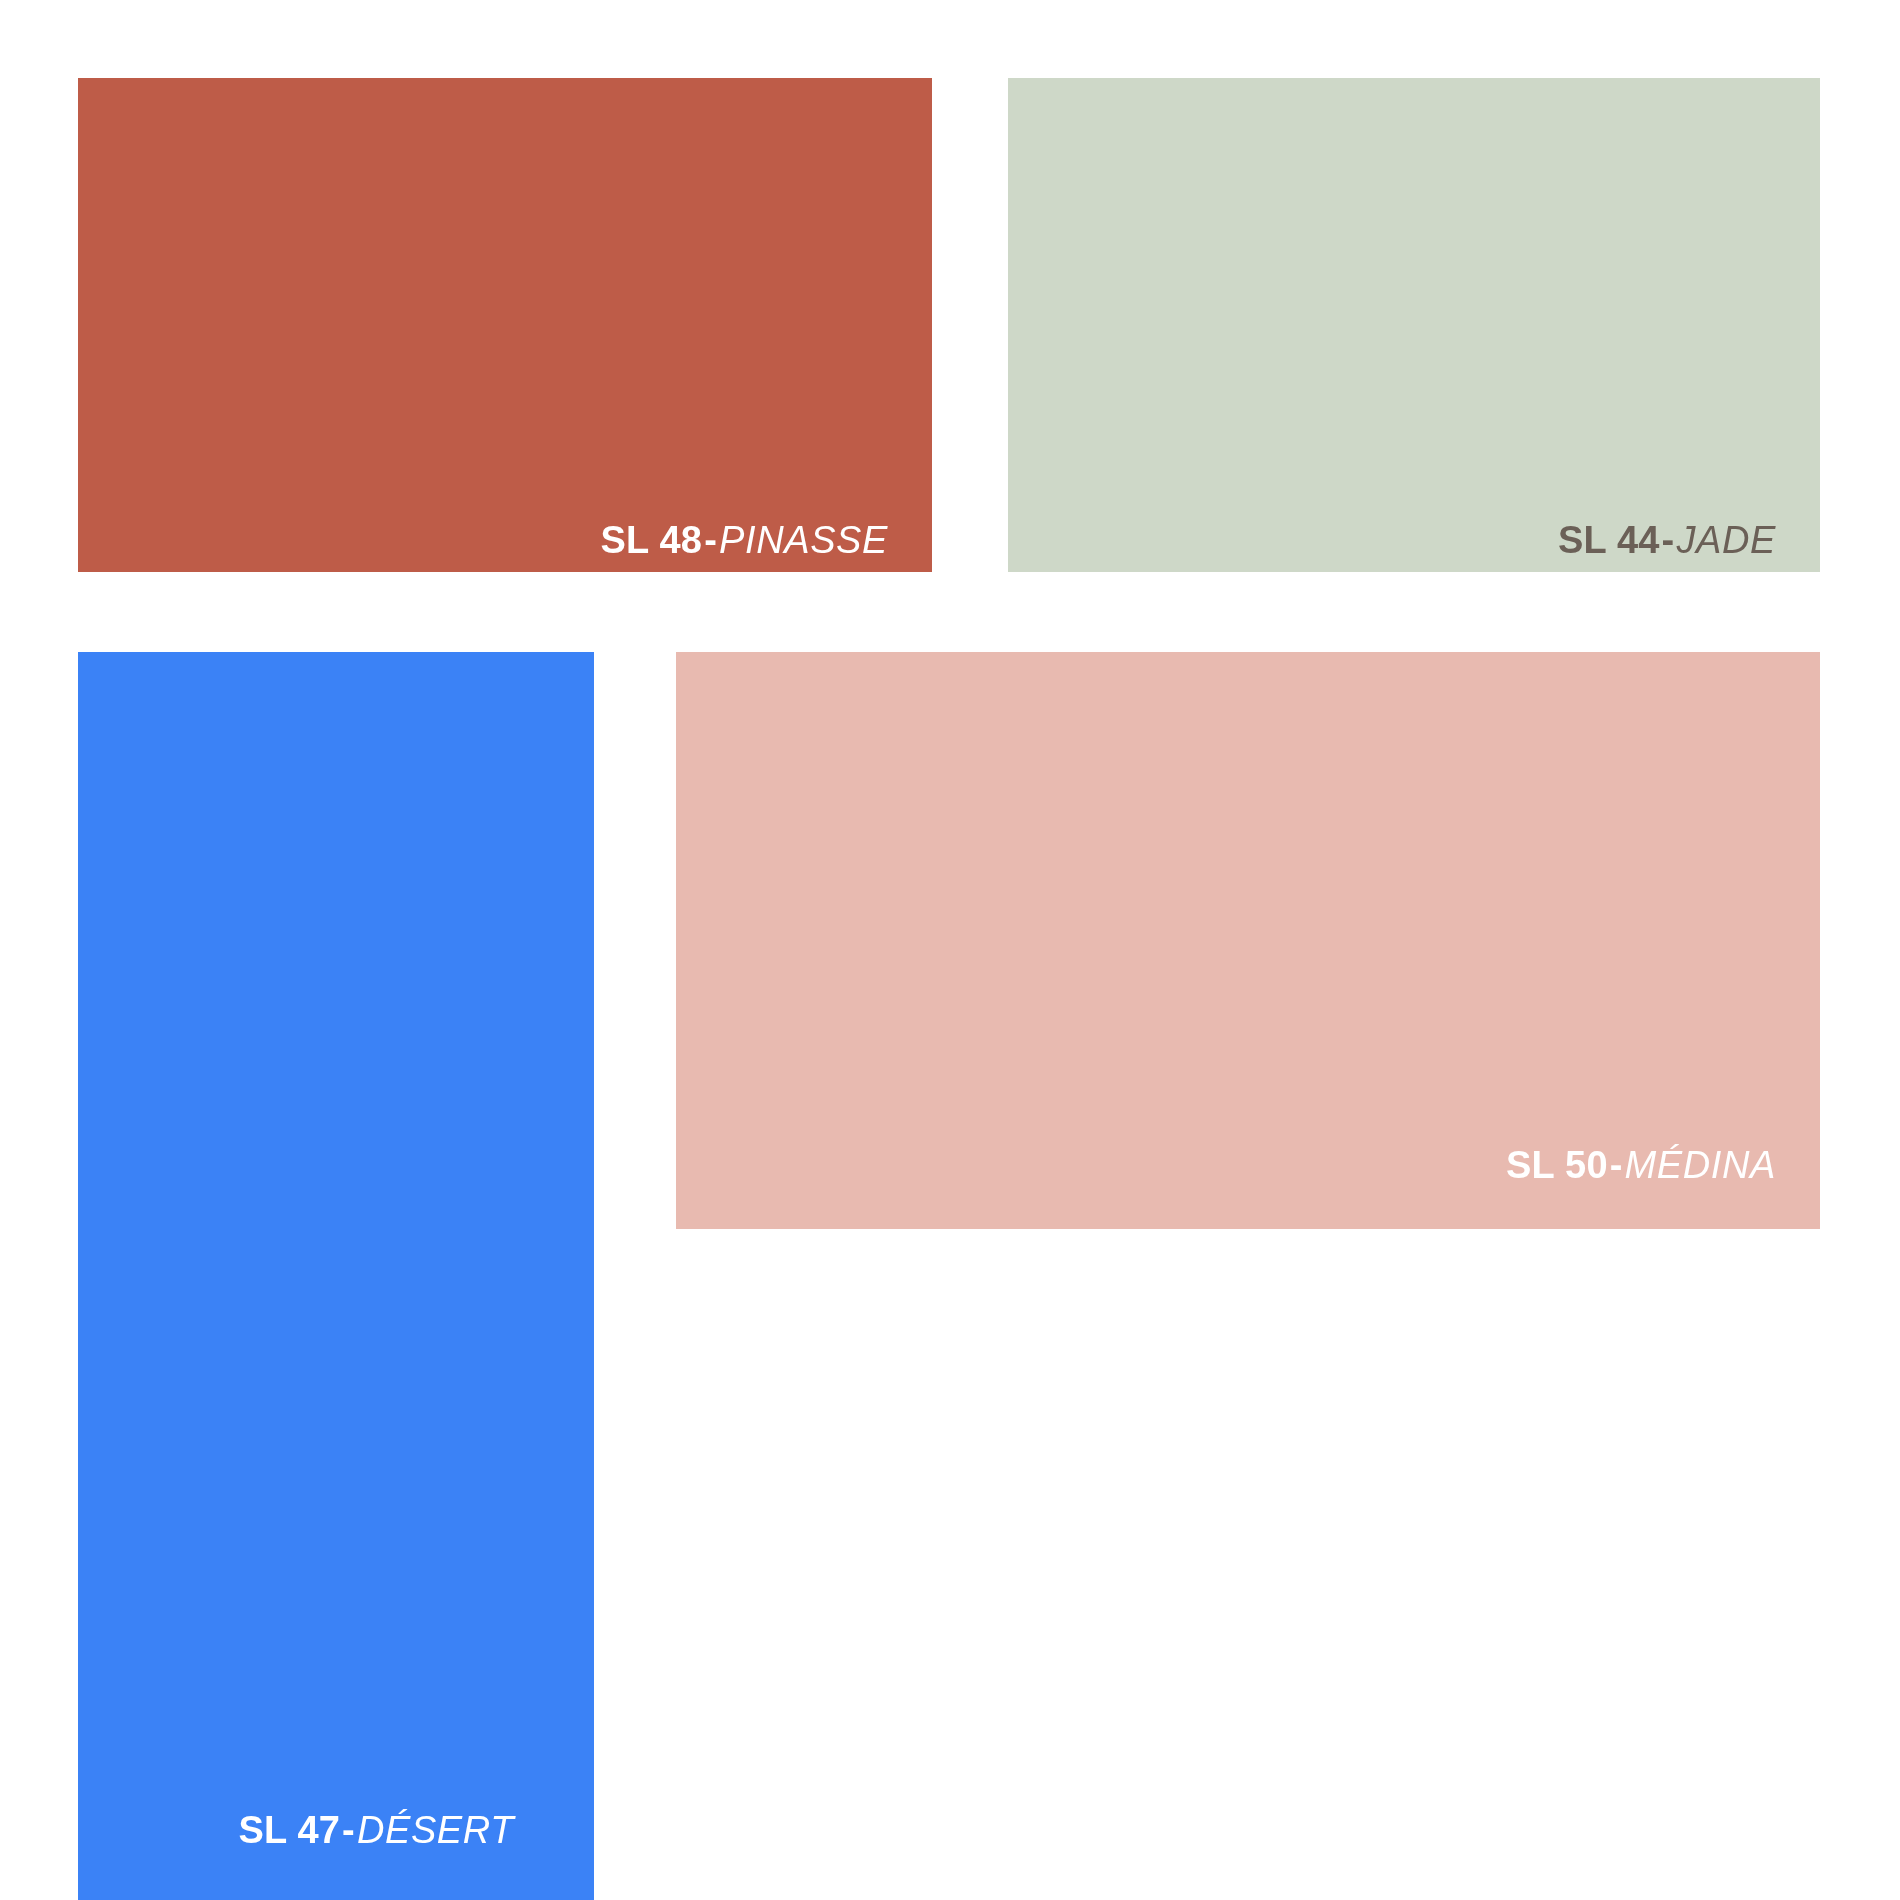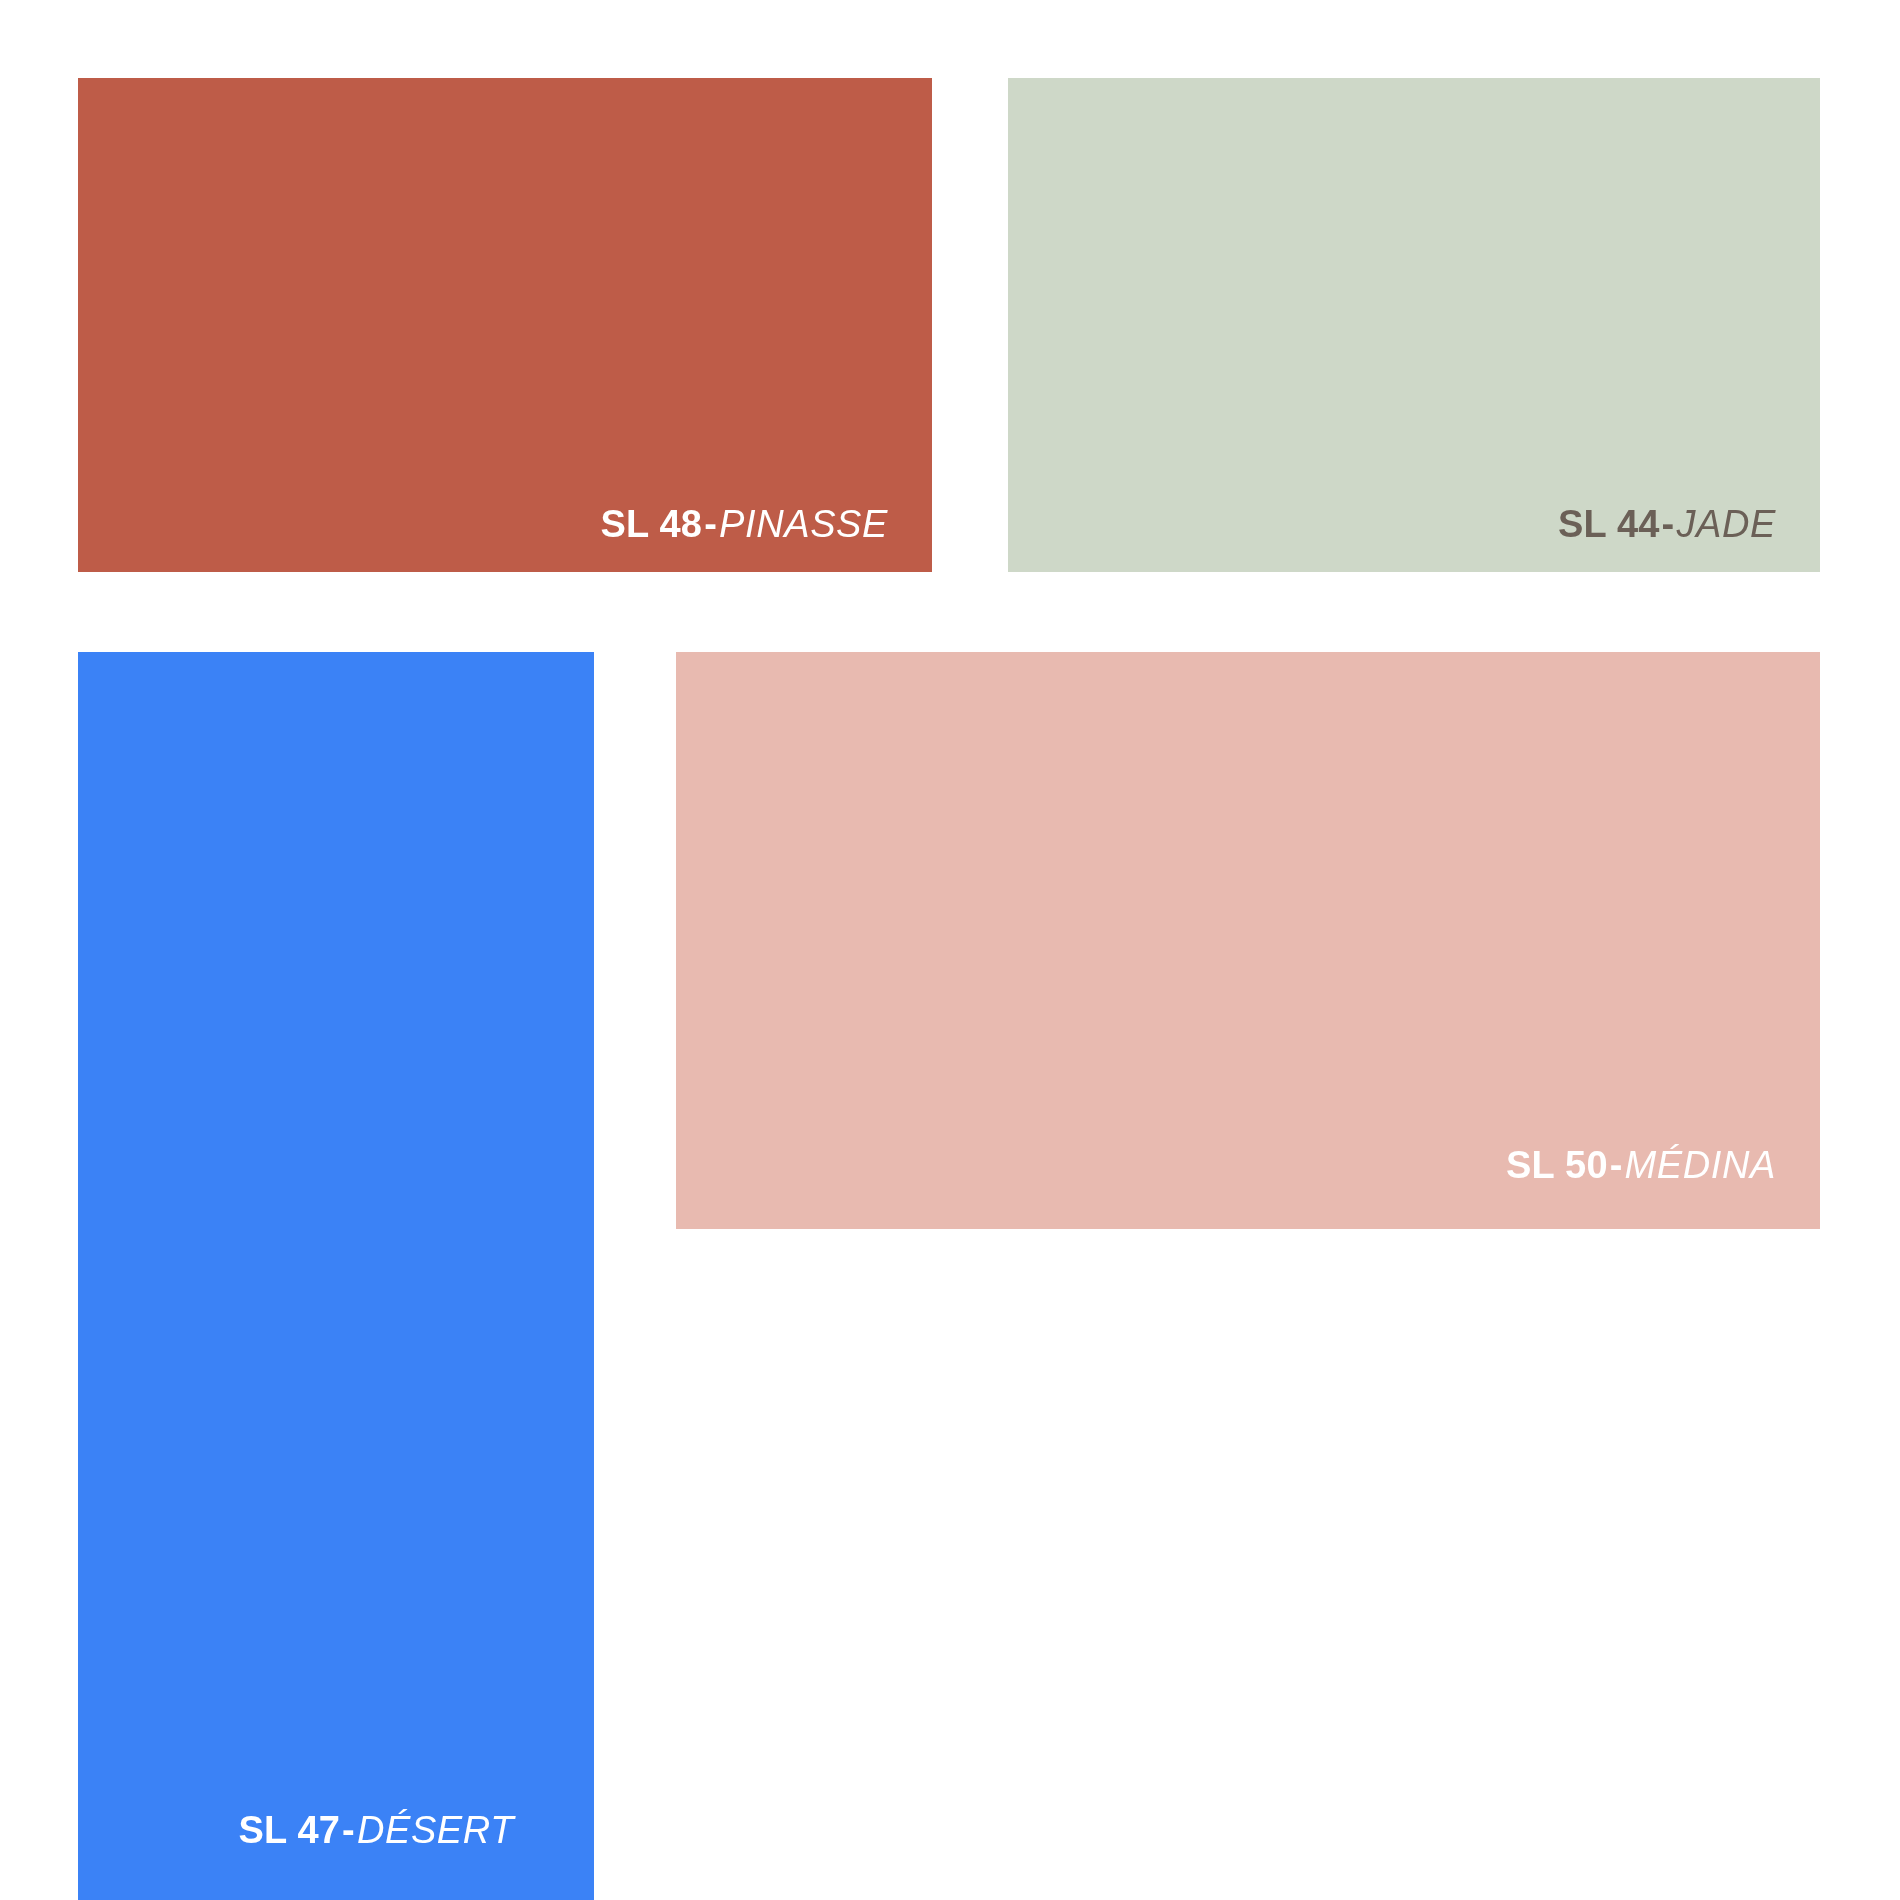--- a/index.html
+++ b/index.html
@@ -24,21 +24,21 @@
 
   .swatch {
     position: absolute;
     box-sizing: border-box;
     overflow: hidden;
   }
 
   .swatch-label {
     position: absolute;
     right: 44px;
-    bottom: 26px;
+    bottom: 10px;
     white-space: nowrap;
     font-size: 38px;
     line-height: 1.1;
     letter-spacing: 0.2px;
   }
 
   .label-code {
     font-weight: 700;
     font-style: normal;
   }

